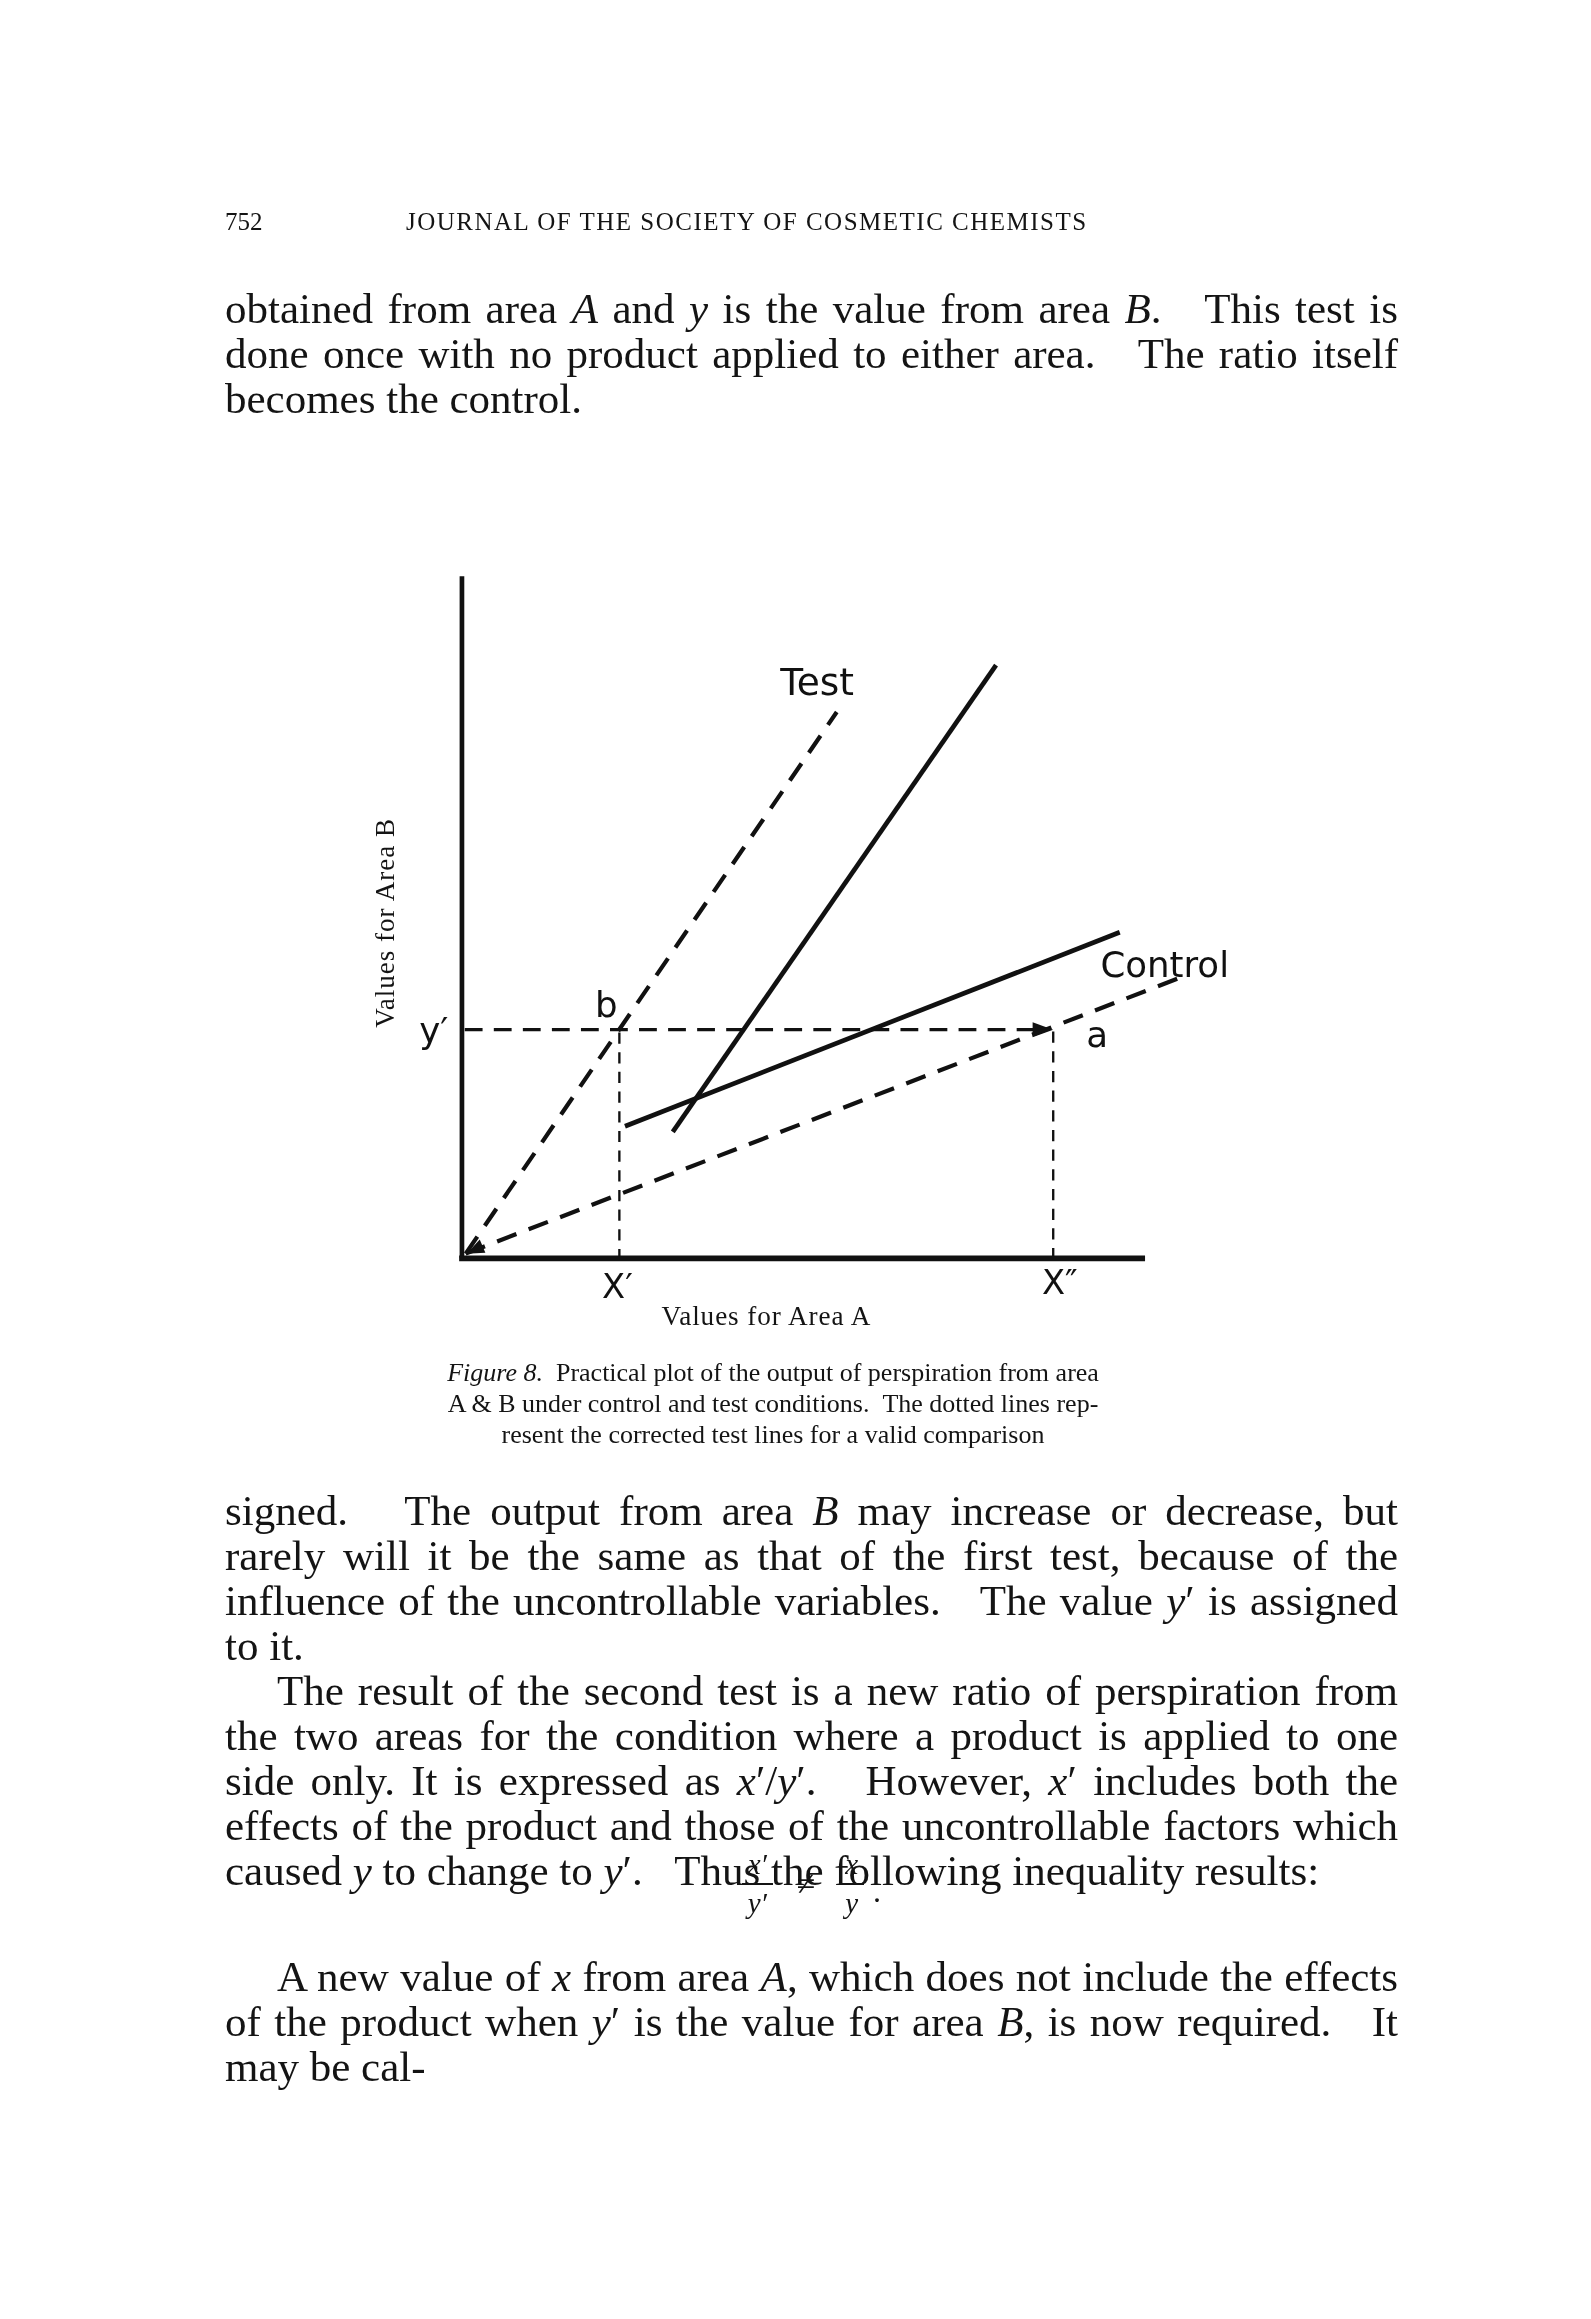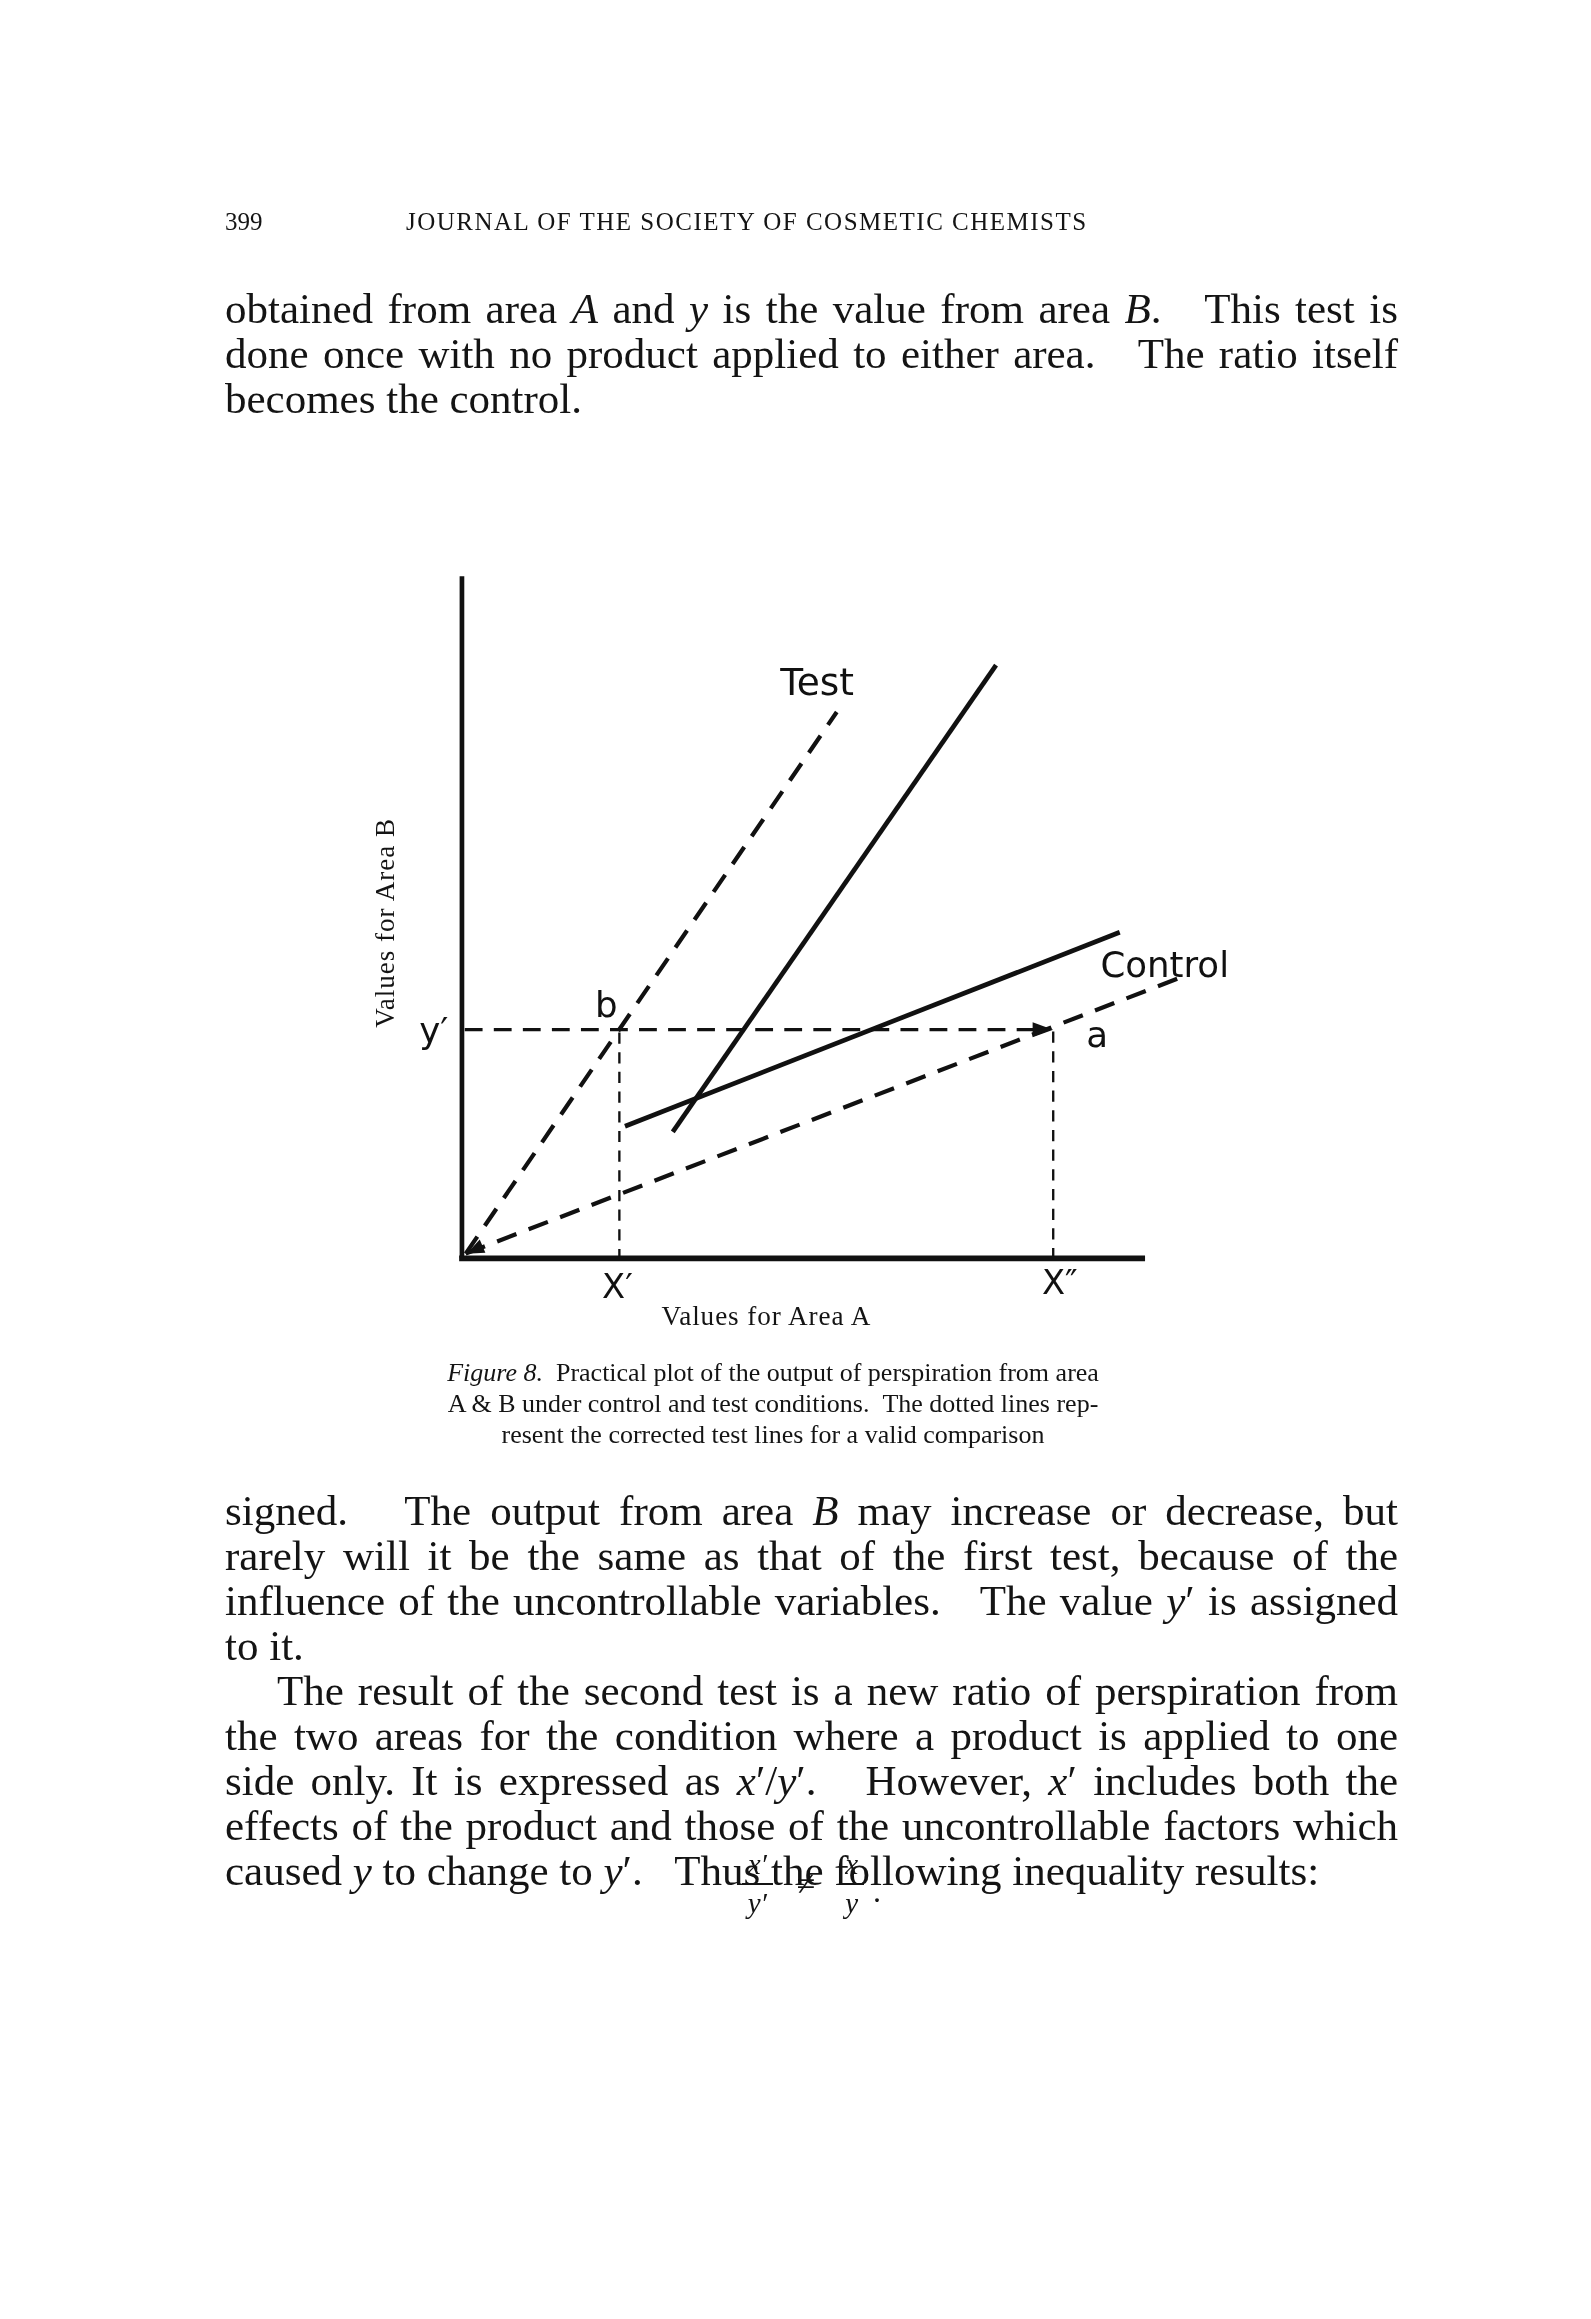--- a/index.html
+++ b/index.html
@@ -43,21 +43,21 @@
   .neq{display:inline-block;vertical-align:middle;margin:0 17px;font-size:34px;font-style:normal;}
   .eq-period{display:inline-block;vertical-align:middle;font-size:32px;margin-left:1.9px;transform:translateY(7.5px);}
   i{font-style:italic;}
 </style>
 </head>
 <body>
 
 <div class="page">
 
   <div class="runhead">
-    <span class="pagenum">399</span>
+    <span class="pagenum">752</span>
     <span class="jtitle">JOURNAL OF THE SOCIETY OF COSMETIC CHEMISTS</span>
   </div>
 
   <div class="body-block" style="top:286px;">
     <p>obtained from area <i>A</i> and <i>y</i> is the value from area <i>B</i>.&nbsp;&nbsp; This test is done once with no product applied to either area.&nbsp;&nbsp; The ratio itself becomes the control.</p>
   </div>
 
   <div class="fig-wrap">
     <svg width="1592" height="792" viewBox="0 600 1699 845" xmlns="http://www.w3.org/2000/svg">
 
@@ -107,15 +107,18 @@
       <span class="den">y′</span>
     </span>
     <span class="neq">≠</span>
     <span class="frac">
       <span class="num">x</span>
       <span class="den">y</span>
     </span>
     <span class="eq-period">.</span>
   </div>
 
+  <div class="body-block" style="top:1954px;">
+    <p class="indent">A new value of <i>x</i> from area <i>A</i>, which does not include the effects of the product when <i>y</i>′ is the value for area <i>B</i>, is now required.&nbsp;&nbsp; It may be cal-</p>
+  </div>
 
 </div>
 
 
 </body></html>

